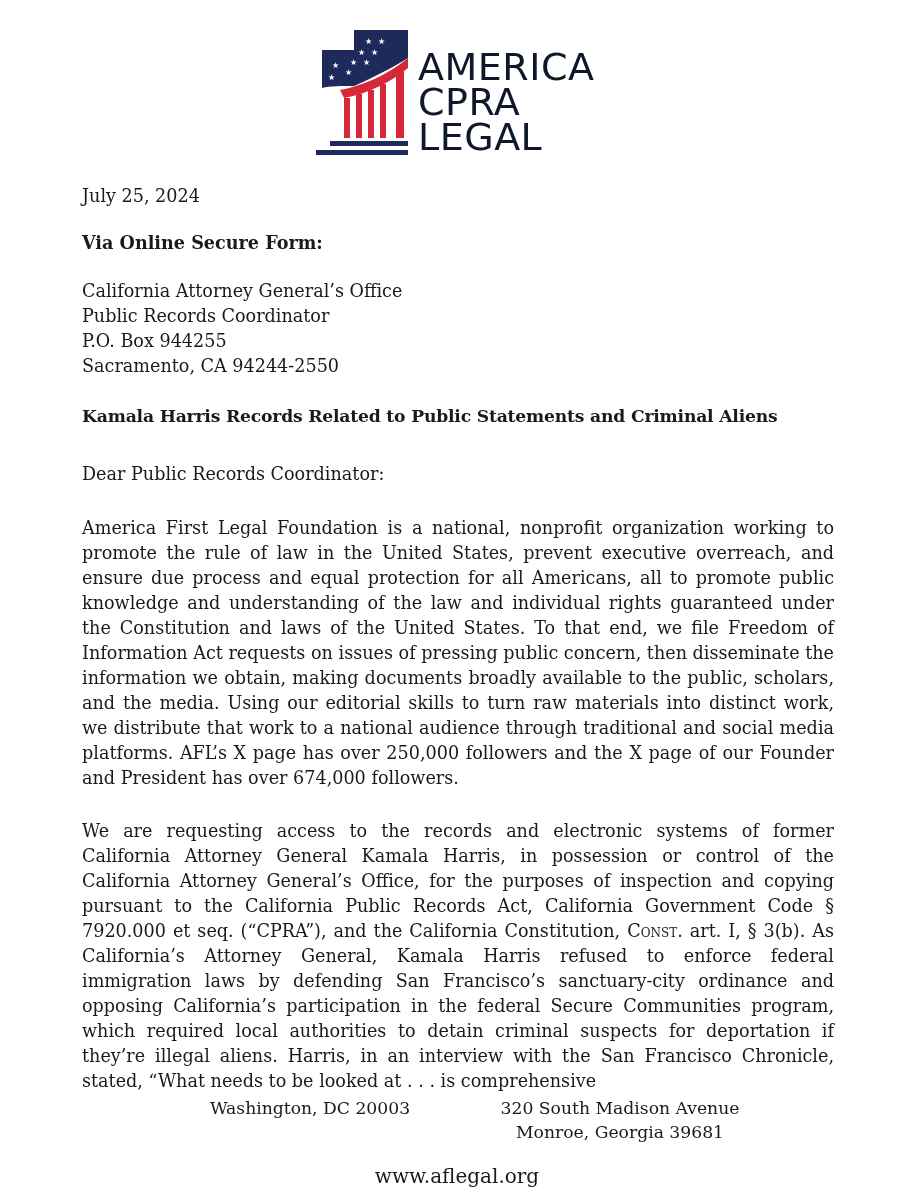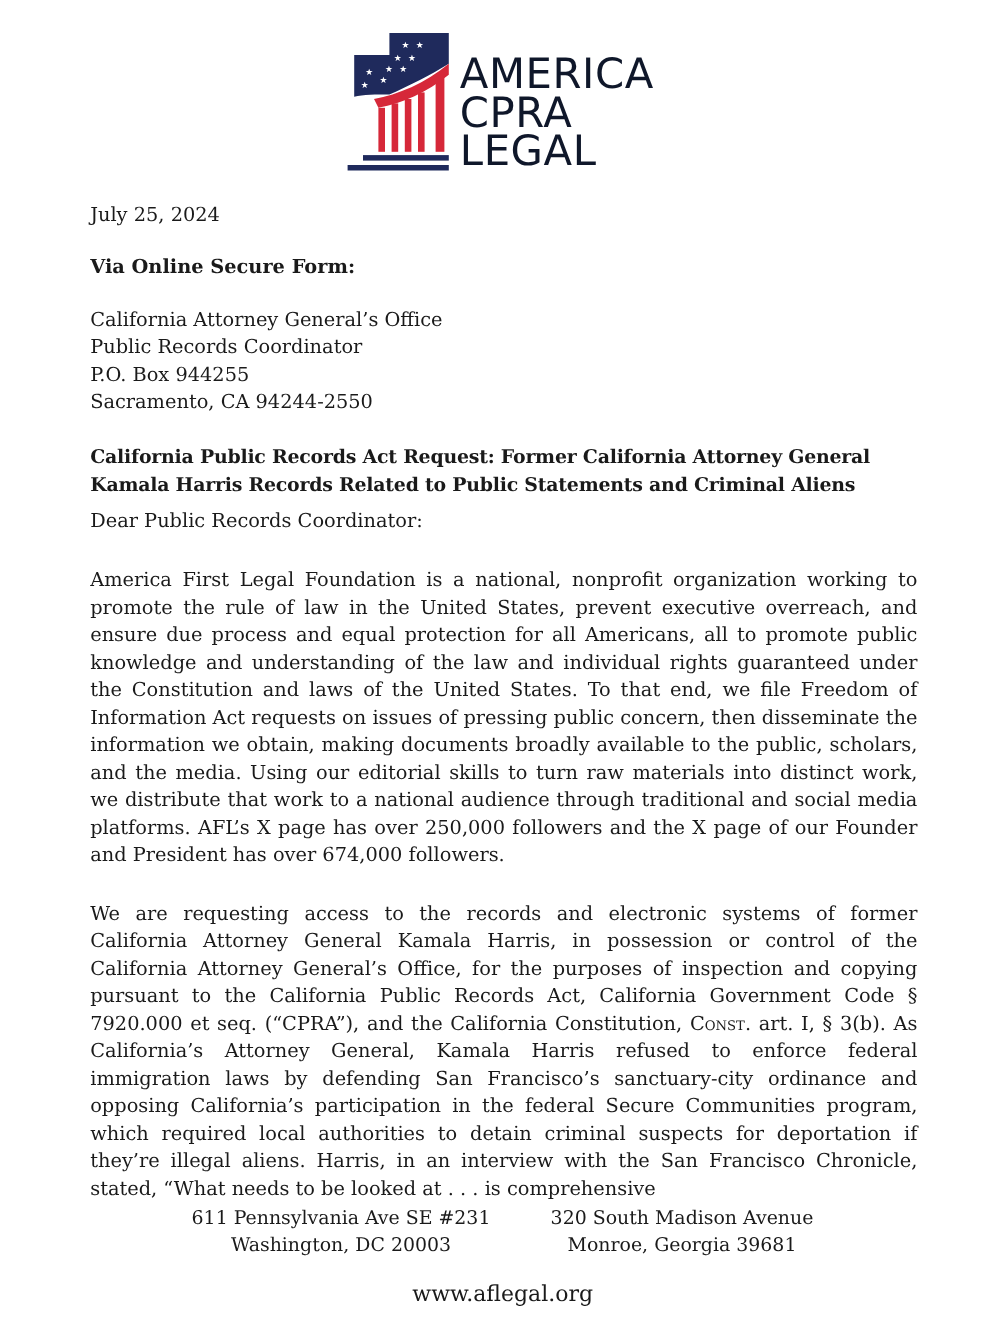--- a/index.html
+++ b/index.html
@@ -78,31 +78,29 @@
 <div class="letter via">Via Online Secure Form:</div>
 
 <div class="letter addr">
   <div>California Attorney General’s Office</div>
   <div>Public Records Coordinator</div>
   <div>P.O. Box 944255</div>
   <div>Sacramento, CA 94244-2550</div>
 </div>
 
 <div class="letter subject">
-  <div>California Public Records Act Request: Former California Attorney General</div>
   <div>Kamala Harris Records Related to Public Statements and Criminal Aliens</div>
 </div>
 
 <div class="letter salutation">Dear Public Records Coordinator:</div>
 
 <div class="letter para p1">America First Legal Foundation is a national, nonprofit organization working to promote the rule of law in the United States, prevent executive overreach, and ensure due process and equal protection for all Americans, all to promote public knowledge and understanding of the law and individual rights guaranteed under the Constitution and laws of the United States. To that end, we file Freedom of Information Act requests on issues of pressing public concern, then disseminate the information we obtain, making documents broadly available to the public, scholars, and the media. Using our editorial skills to turn raw materials into distinct work, we distribute that work to a national audience through traditional and social media platforms. AFL’s X page has over 250,000 followers and the X page of our Founder and President has over 674,000 followers.</div>
 
 <div class="letter para p2"><span>We are requesting access to the records and electronic systems of former California Attorney General Kamala Harris, in possession or control of the California Attorney General’s Office, for the purposes of inspection and copying pursuant to the California Public Records Act, California Government Code § 7920.000 et seq. (“CPRA”), and the California Constitution, </span><span class="sc">Const</span><span>. art. I, § 3(b). As California’s Attorney General, Kamala Harris refused to enforce federal immigration laws by defending San Francisco’s sanctuary-city ordinance and opposing California’s participation in the federal Secure Communities program, which required local authorities to detain criminal suspects for deportation if they’re illegal aliens. Harris, in an interview with the San Francisco Chronicle, stated, “What needs to be looked at . . . is comprehensive</span></div>
 
 <div class="footer-addr fa1">
-  <div>611 Pennsylvania Ave SE #231</div>
   <div>Washington, DC 20003</div>
 </div>
 <div class="footer-addr fa2">
   <div>320 South Madison Avenue</div>
   <div>Monroe, Georgia 39681</div>
 </div>
 <div class="website">www.aflegal.org</div>
 
 </body></html>

